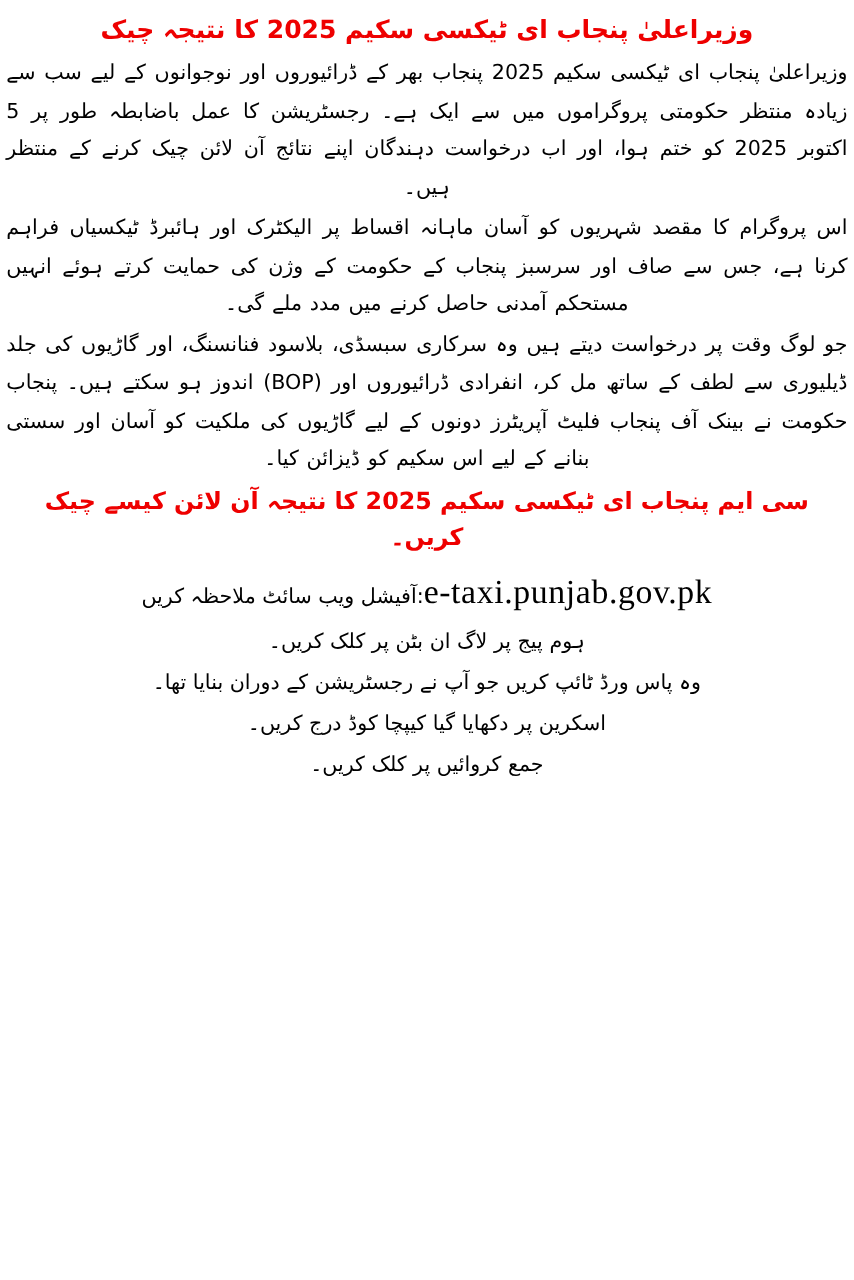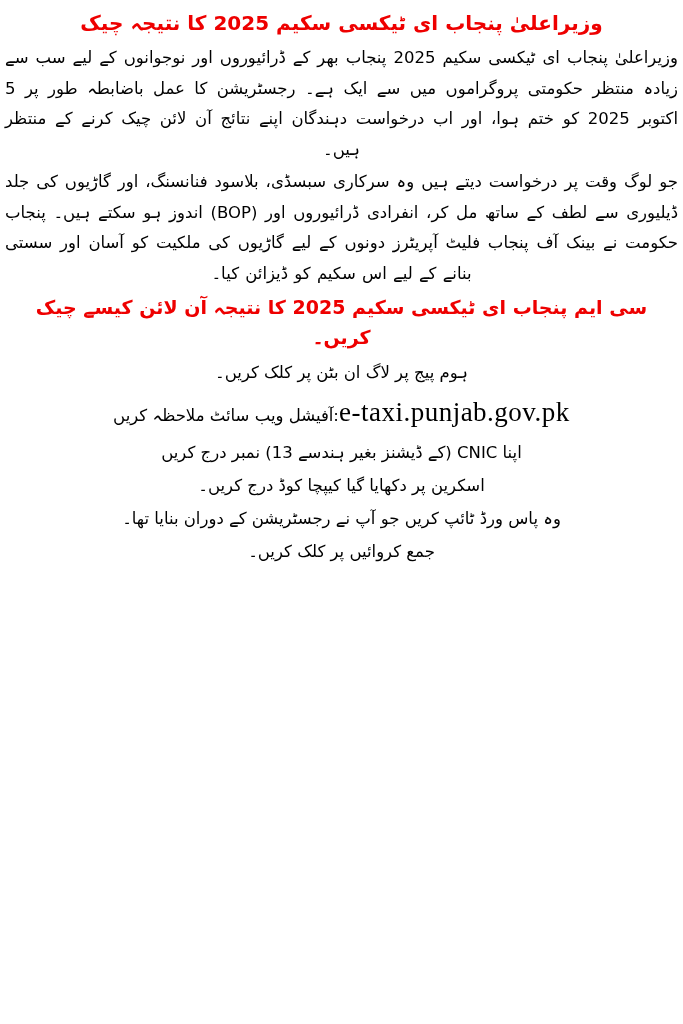--- a/index.html
+++ b/index.html
@@ -63,41 +63,41 @@
 </style>
 </head>
 <body>
 
 <main class="page">
 
   <h1 class="heading main-title">وزیراعلیٰ پنجاب ای ٹیکسی سکیم 2025 کا نتیجہ چیک</h1>
 
   <p class="body-text">وزیراعلیٰ پنجاب ای ٹیکسی سکیم 2025 پنجاب بھر کے ڈرائیوروں اور نوجوانوں کے لیے سب سے زیادہ منتظر حکومتی پروگراموں میں سے ایک ہے۔ رجسٹریشن کا عمل باضابطہ طور پر 5 اکتوبر 2025 کو ختم ہوا، اور اب درخواست دہندگان اپنے نتائج آن لائن چیک کرنے کے منتظر ہیں۔</p>
 
+  <p class="body-text">اس پروگرام کا مقصد شہریوں کو آسان ماہانہ اقساط پر الیکٹرک اور ہائبرڈ ٹیکسیاں فراہم کرنا ہے، جس سے صاف اور سرسبز پنجاب کے حکومت کے وژن کی حمایت کرتے ہوئے انہیں مستحکم آمدنی حاصل کرنے میں مدد ملے گی۔</p>
 
 
 
   <p class="body-text">جو لوگ وقت پر درخواست دیتے ہیں وہ سرکاری سبسڈی، بلاسود فنانسنگ، اور گاڑیوں کی جلد ڈیلیوری سے لطف کے ساتھ مل کر، انفرادی ڈرائیوروں اور (BOP) اندوز ہو سکتے ہیں۔ پنجاب حکومت نے بینک آف پنجاب فلیٹ آپریٹرز دونوں کے لیے گاڑیوں کی ملکیت کو آسان اور سستی بنانے کے لیے اس سکیم کو ڈیزائن کیا۔</p>
 
   <h2 class="heading">سی ایم پنجاب ای ٹیکسی سکیم 2025 کا نتیجہ آن لائن کیسے چیک کریں۔</h2>
 
 
 
   <div class="steps">
 
-    <div class="step">ہوم پیج پر لاگ ان بٹن پر کلک کریں۔</div>
-
     <div class="step step-url-line">
       <span class="url">e-taxi.punjab.gov.pk</span><span>:آفیشل ویب سائٹ ملاحظہ کریں</span>
     </div>
 
-    <div class="step">اپنا CNIC (کے ڈیشنز بغیر ہندسے 13) نمبر درج کریں</div>
+    <div class="step">ہوم پیج پر لاگ ان بٹن پر کلک کریں۔</div>
+
+
+    <div class="step">وہ پاس ورڈ ٹائپ کریں جو آپ نے رجسٹریشن کے دوران بنایا تھا۔</div>
 
     <div class="step">اسکرین پر دکھایا گیا کیپچا کوڈ درج کریں۔</div>
-
-    <div class="step">وہ پاس ورڈ ٹائپ کریں جو آپ نے رجسٹریشن کے دوران بنایا تھا۔</div>
 
     <div class="step">جمع کروائیں پر کلک کریں۔</div>
 
   </div>
 
 
 </main>
 
 </body></html>

